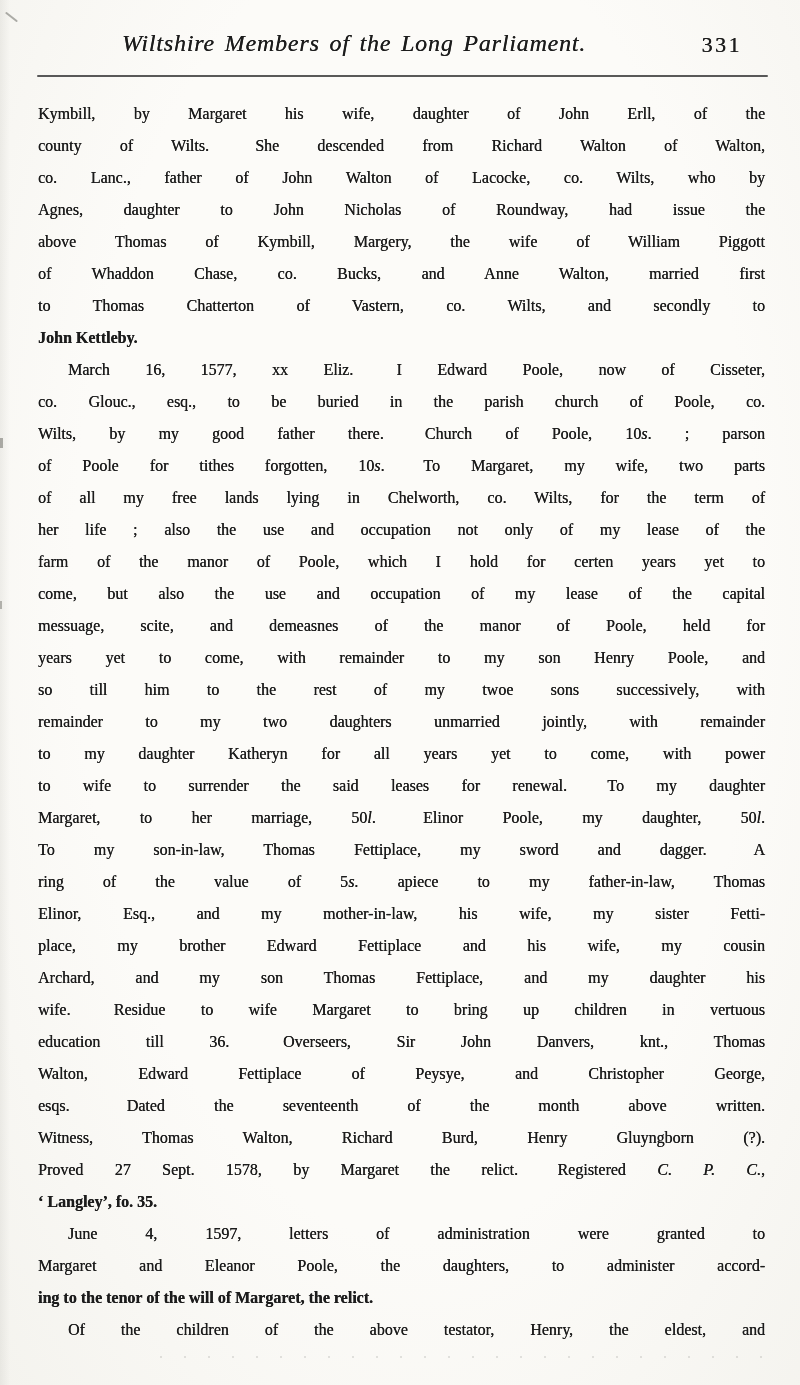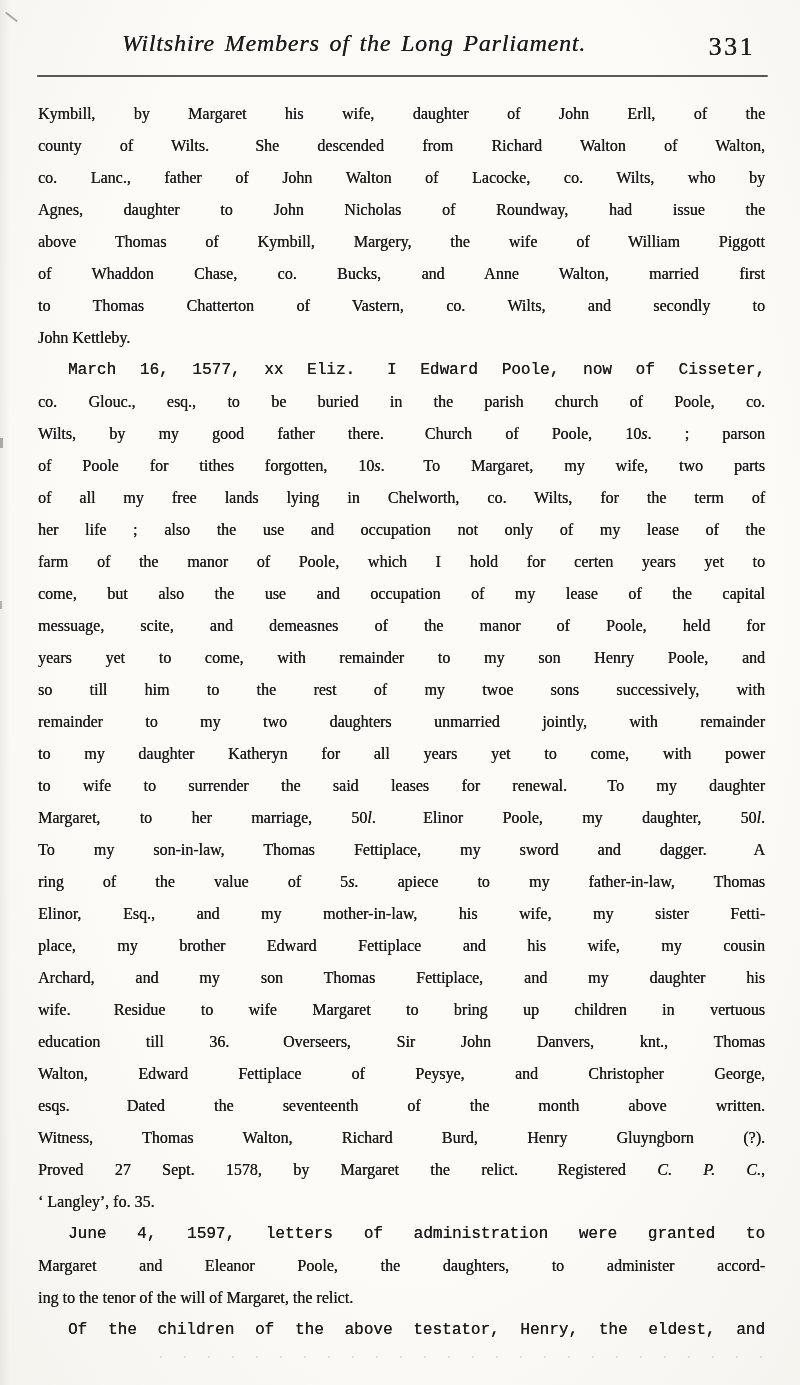--- a/index.html
+++ b/index.html
@@ -27,22 +27,22 @@
     position: absolute; left: 0; right: 95px; top: 0;
     text-align: center;
     font-style: italic;
     font-size: 24px;
     letter-spacing: 0.8px;
     word-spacing: 3px;
     text-shadow: 0.2px 0 0 currentColor;
     white-space: nowrap;
   }
   .page-number {
-    position: absolute; right: 10px; top: 2px;
-    font-size: 26px;
+    position: absolute; right: 23px; top: 2px;
+    font-size: 22px;
     letter-spacing: 2.5px;
     text-shadow: 0.2px 0 0 currentColor;
   }
   .header-rule {
     position: absolute; top: 75px; left: 37px; width: 731px; height: 2px;
     background: #3c3c3c;
     opacity: 0.85;
     border-radius: 1px;
   }
   .body-text {
@@ -50,22 +50,22 @@
     font-size: 16px;
     line-height: 32px;
     text-shadow: 0.25px 0 0 currentColor;
   }
   .line {
     text-align: justify;
     text-align-last: justify;
     height: 32px;
     white-space: pre-wrap;
   }
-  .line.no-just { text-align: left; text-align-last: left; }
-  .line.indent { text-indent: 30px; font-family: Liberation Mono, monospace; }
+  .line.no-just { text-align: left; text-align-last: left; font-weight: bold; }
+  .line.indent { text-indent: 30px; }
   .it { font-style: italic; }
   
   .scratch-top-left {
     position: absolute; left: 4px; top: 16px; width: 15px; height: 2px;
     background: #6e6e68; transform: rotate(38deg); border-radius: 2px; opacity: 0.55;
   }
   .speck-1 { position: absolute; left: 0; top: 438px; width: 3px; height: 10px; background: #55544e; opacity: 0.45; }
   .speck-2 { position: absolute; left: 0; top: 601px; width: 2px; height: 8px; background: #55544e; opacity: 0.4; }
   .bottom-remnant {
     position: absolute; left: 160px; top: 1356px; width: 612px; height: 2px;

